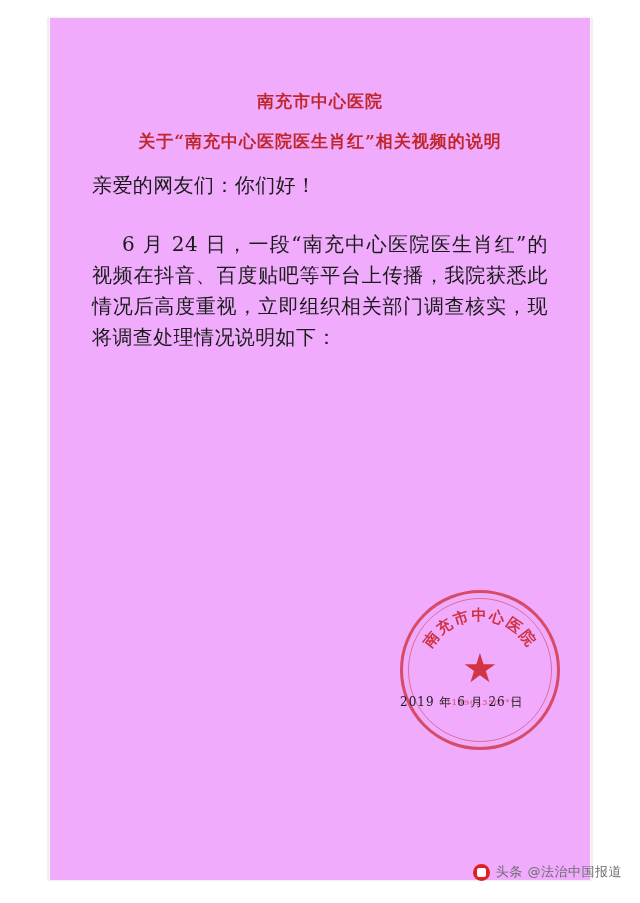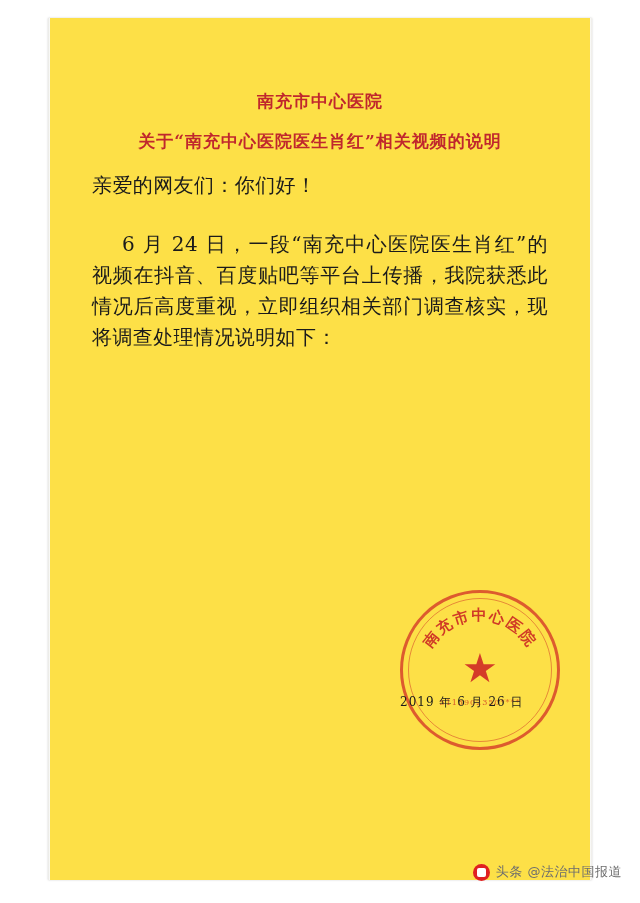--- a/index.html
+++ b/index.html
@@ -15,21 +15,21 @@
     overflow: hidden;
   }
 
   
   .page-sheet {
     position: absolute;
     left: 48px;
     top: 18px;
     width: 544px;
     height: 862px;
-    background: #fde047;
+    background: #f0abfc;
     box-shadow: 0 0 2px rgba(0,0,0,0.18);
   }
   .page-edge-left {
     position: absolute;
     left: 0; top: 0;
     width: 2px; height: 100%;
     background: linear-gradient(to right, #e7e7e3, #fdfdfb);
   }
   .page-edge-right {
     position: absolute;

